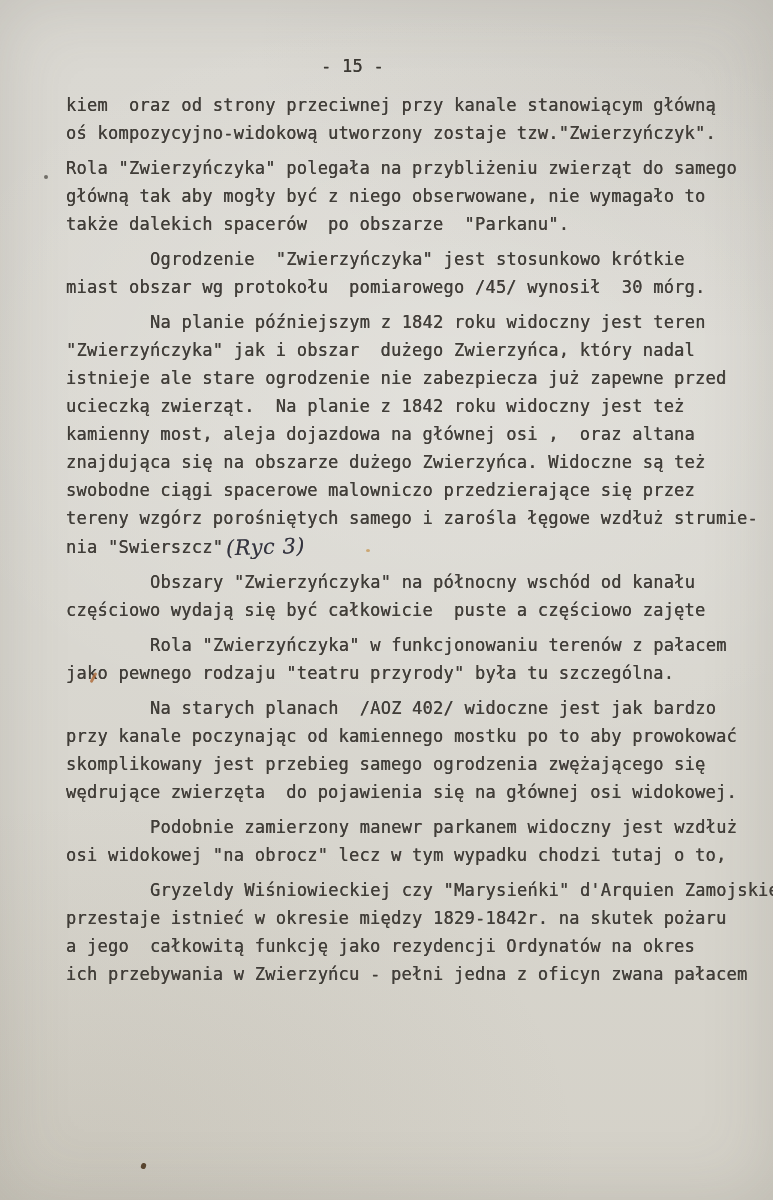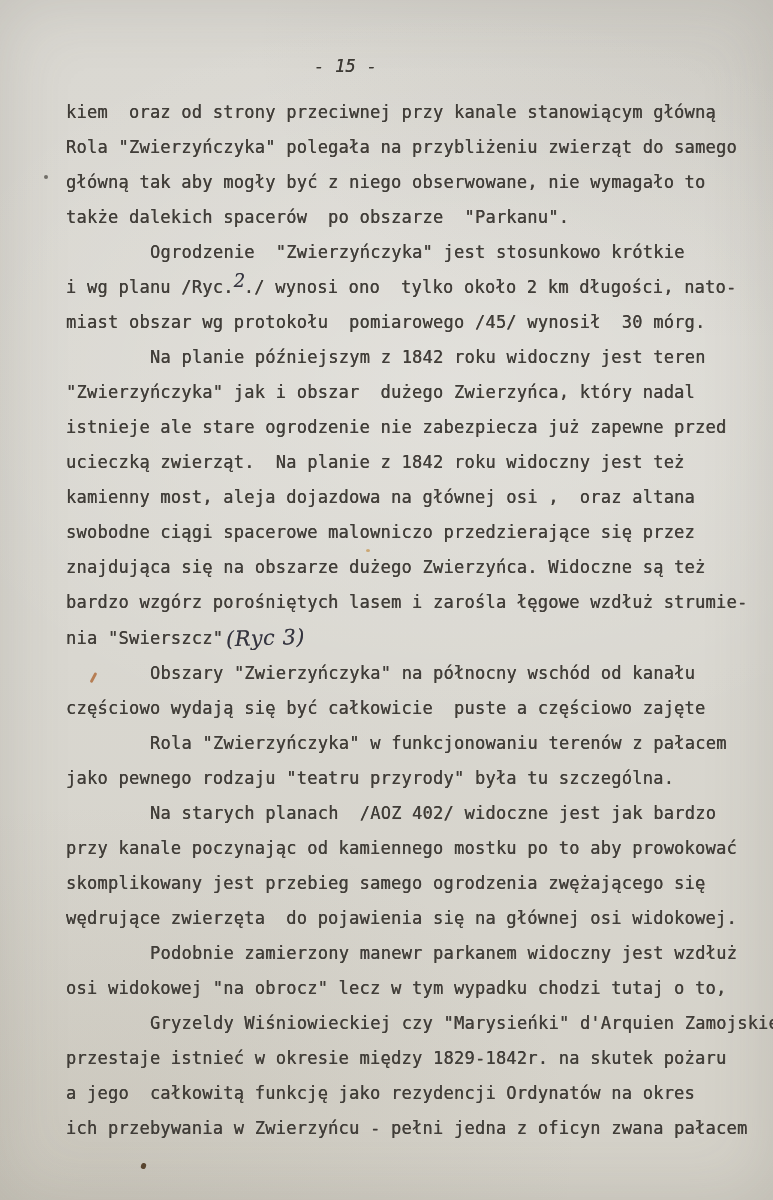--- a/index.html
+++ b/index.html
@@ -9,35 +9,34 @@
     background:
       radial-gradient(900px 620px at 58% 32%, rgba(255,255,255,0.22), rgba(255,255,255,0) 62%),
       radial-gradient(700px 500px at 12% 96%, rgba(120,110,88,0.10), rgba(120,110,88,0) 70%),
       radial-gradient(700px 420px at 96% 4%, rgba(110,105,92,0.10), rgba(110,105,92,0) 70%),
       linear-gradient(180deg,#dad8d2 0%,#d9d7d0 55%,#d4d1c8 100%);
   }
   .page{position:absolute;inset:0;}
   .vignette{position:absolute;inset:0;pointer-events:none;
     box-shadow:inset 0 0 70px rgba(95,90,78,0.18);}
   .page-number{
-    position:absolute;left:314px;top:56px;
+    position:absolute;left:321px;top:56px;
     font-size:17px;letter-spacing:0.25px;
     color:#3d3a35;white-space:pre;
     text-shadow:0 0 0.6px rgba(60,56,50,0.75),0.3px 0.3px 0.4px rgba(60,56,50,0.45);
-    font-style:italic;
   }
   .text-block{
     position:absolute;left:66px;top:91px;width:695px;
     font-size:17px;line-height:28px;letter-spacing:0.25px;
     color:#403d38;
     text-shadow:0 0 0.6px rgba(62,58,52,0.8),0.35px 0.35px 0.45px rgba(62,58,52,0.4);
   }
   .paragraph + .paragraph{margin-top:7px;}
   .paragraph.indent .line:first-child{text-indent:84px;}
-  .line{white-space:pre;margin-top:7px;}
+  .line{white-space:pre;}
   .typed{white-space:pre;}
   .hand{
     font-family:"DejaVu Serif", serif;font-style:italic;
     font-size:21px;letter-spacing:0.5px;color:#34343f;
     display:inline-block;transform:rotate(-2deg) translateY(1px);margin-left:3px;
     text-shadow:0 0 0.4px rgba(50,50,64,0.6);
   }
   .handsup{
     font-family:"DejaVu Serif", serif;font-style:italic;
     font-size:18px;color:#34343f;
@@ -55,40 +54,40 @@
     background:#59452f;transform:rotate(20deg);}
 </style>
 </head>
 <body>
 
 <div class="page">
   <div class="page-number">- 15 -</div>
   <div class="text-block">
       <div class="paragraph">
         <div class="line"><span class="typed">kiem  oraz od strony przeciwnej przy kanale stanowiącym główną</span></div>
+        <div class="line"><span class="typed">oś kompozycyjno-widokową utworzony zostaje tzw."Zwierzyńczyk".</span></div>
       </div>
       <div class="paragraph">
         <div class="line"><span class="typed">Rola "Zwierzyńczyka" polegała na przybliżeniu zwierząt do samego</span></div>
         <div class="line"><span class="typed">główną tak aby mogły być z niego obserwowane, nie wymagało to</span></div>
         <div class="line"><span class="typed">także dalekich spacerów  po obszarze  "Parkanu".</span></div>
       </div>
       <div class="paragraph indent">
         <div class="line"><span class="typed">Ogrodzenie  "Zwierzyńczyka" jest stosunkowo krótkie</span></div>
-        <div class="line"><span class="typed">i wg planu /Ryc.</span><span class="handsup">2</span><span class="typed">./ wynosi ono  tylko około 2 km długości, nato-</span></div>
         <div class="line"><span class="typed">miast obszar wg protokołu  pomiarowego /45/ wynosił  30 mórg.</span></div>
       </div>
       <div class="paragraph indent">
         <div class="line"><span class="typed">Na planie późniejszym z 1842 roku widoczny jest teren</span></div>
         <div class="line"><span class="typed">"Zwierzyńczyka" jak i obszar  dużego Zwierzyńca, który nadal</span></div>
         <div class="line"><span class="typed">istnieje ale stare ogrodzenie nie zabezpiecza już zapewne przed</span></div>
         <div class="line"><span class="typed">ucieczką zwierząt.  Na planie z 1842 roku widoczny jest też</span></div>
         <div class="line"><span class="typed">kamienny most, aleja dojazdowa na głównej osi ,  oraz altana</span></div>
+        <div class="line"><span class="typed">znajdująca się na obszarze dużego Zwierzyńca. Widoczne są też</span></div>
         <div class="line"><span class="typed">swobodne ciągi spacerowe malowniczo przedzierające się przez</span></div>
-        <div class="line"><span class="typed">znajdująca się na obszarze dużego Zwierzyńca. Widoczne są też</span></div>
-        <div class="line"><span class="typed">bardzo wzgórz porośniętych lasem i zarośla łęgowe wzdłuż strumie-</span></div>
+        <div class="line"><span class="typed">tereny wzgórz porośniętych samego i zarośla łęgowe wzdłuż strumie-</span></div>
         <div class="line"><span class="typed">nia "Swierszcz"</span><span class="hand">(Ryc 3)</span></div>
       </div>
       <div class="paragraph indent">
         <div class="line"><span class="typed">Obszary "Zwierzyńczyka" na północny wschód od kanału</span></div>
         <div class="line"><span class="typed">częściowo wydają się być całkowicie  puste a częściowo zajęte</span></div>
       </div>
       <div class="paragraph indent">
         <div class="line"><span class="typed">Rola "Zwierzyńczyka" w funkcjonowaniu terenów z pałacem</span></div>
         <div class="line"><span class="typed">jako pewnego rodzaju "teatru przyrody" była tu szczególna.</span></div>
       </div>

